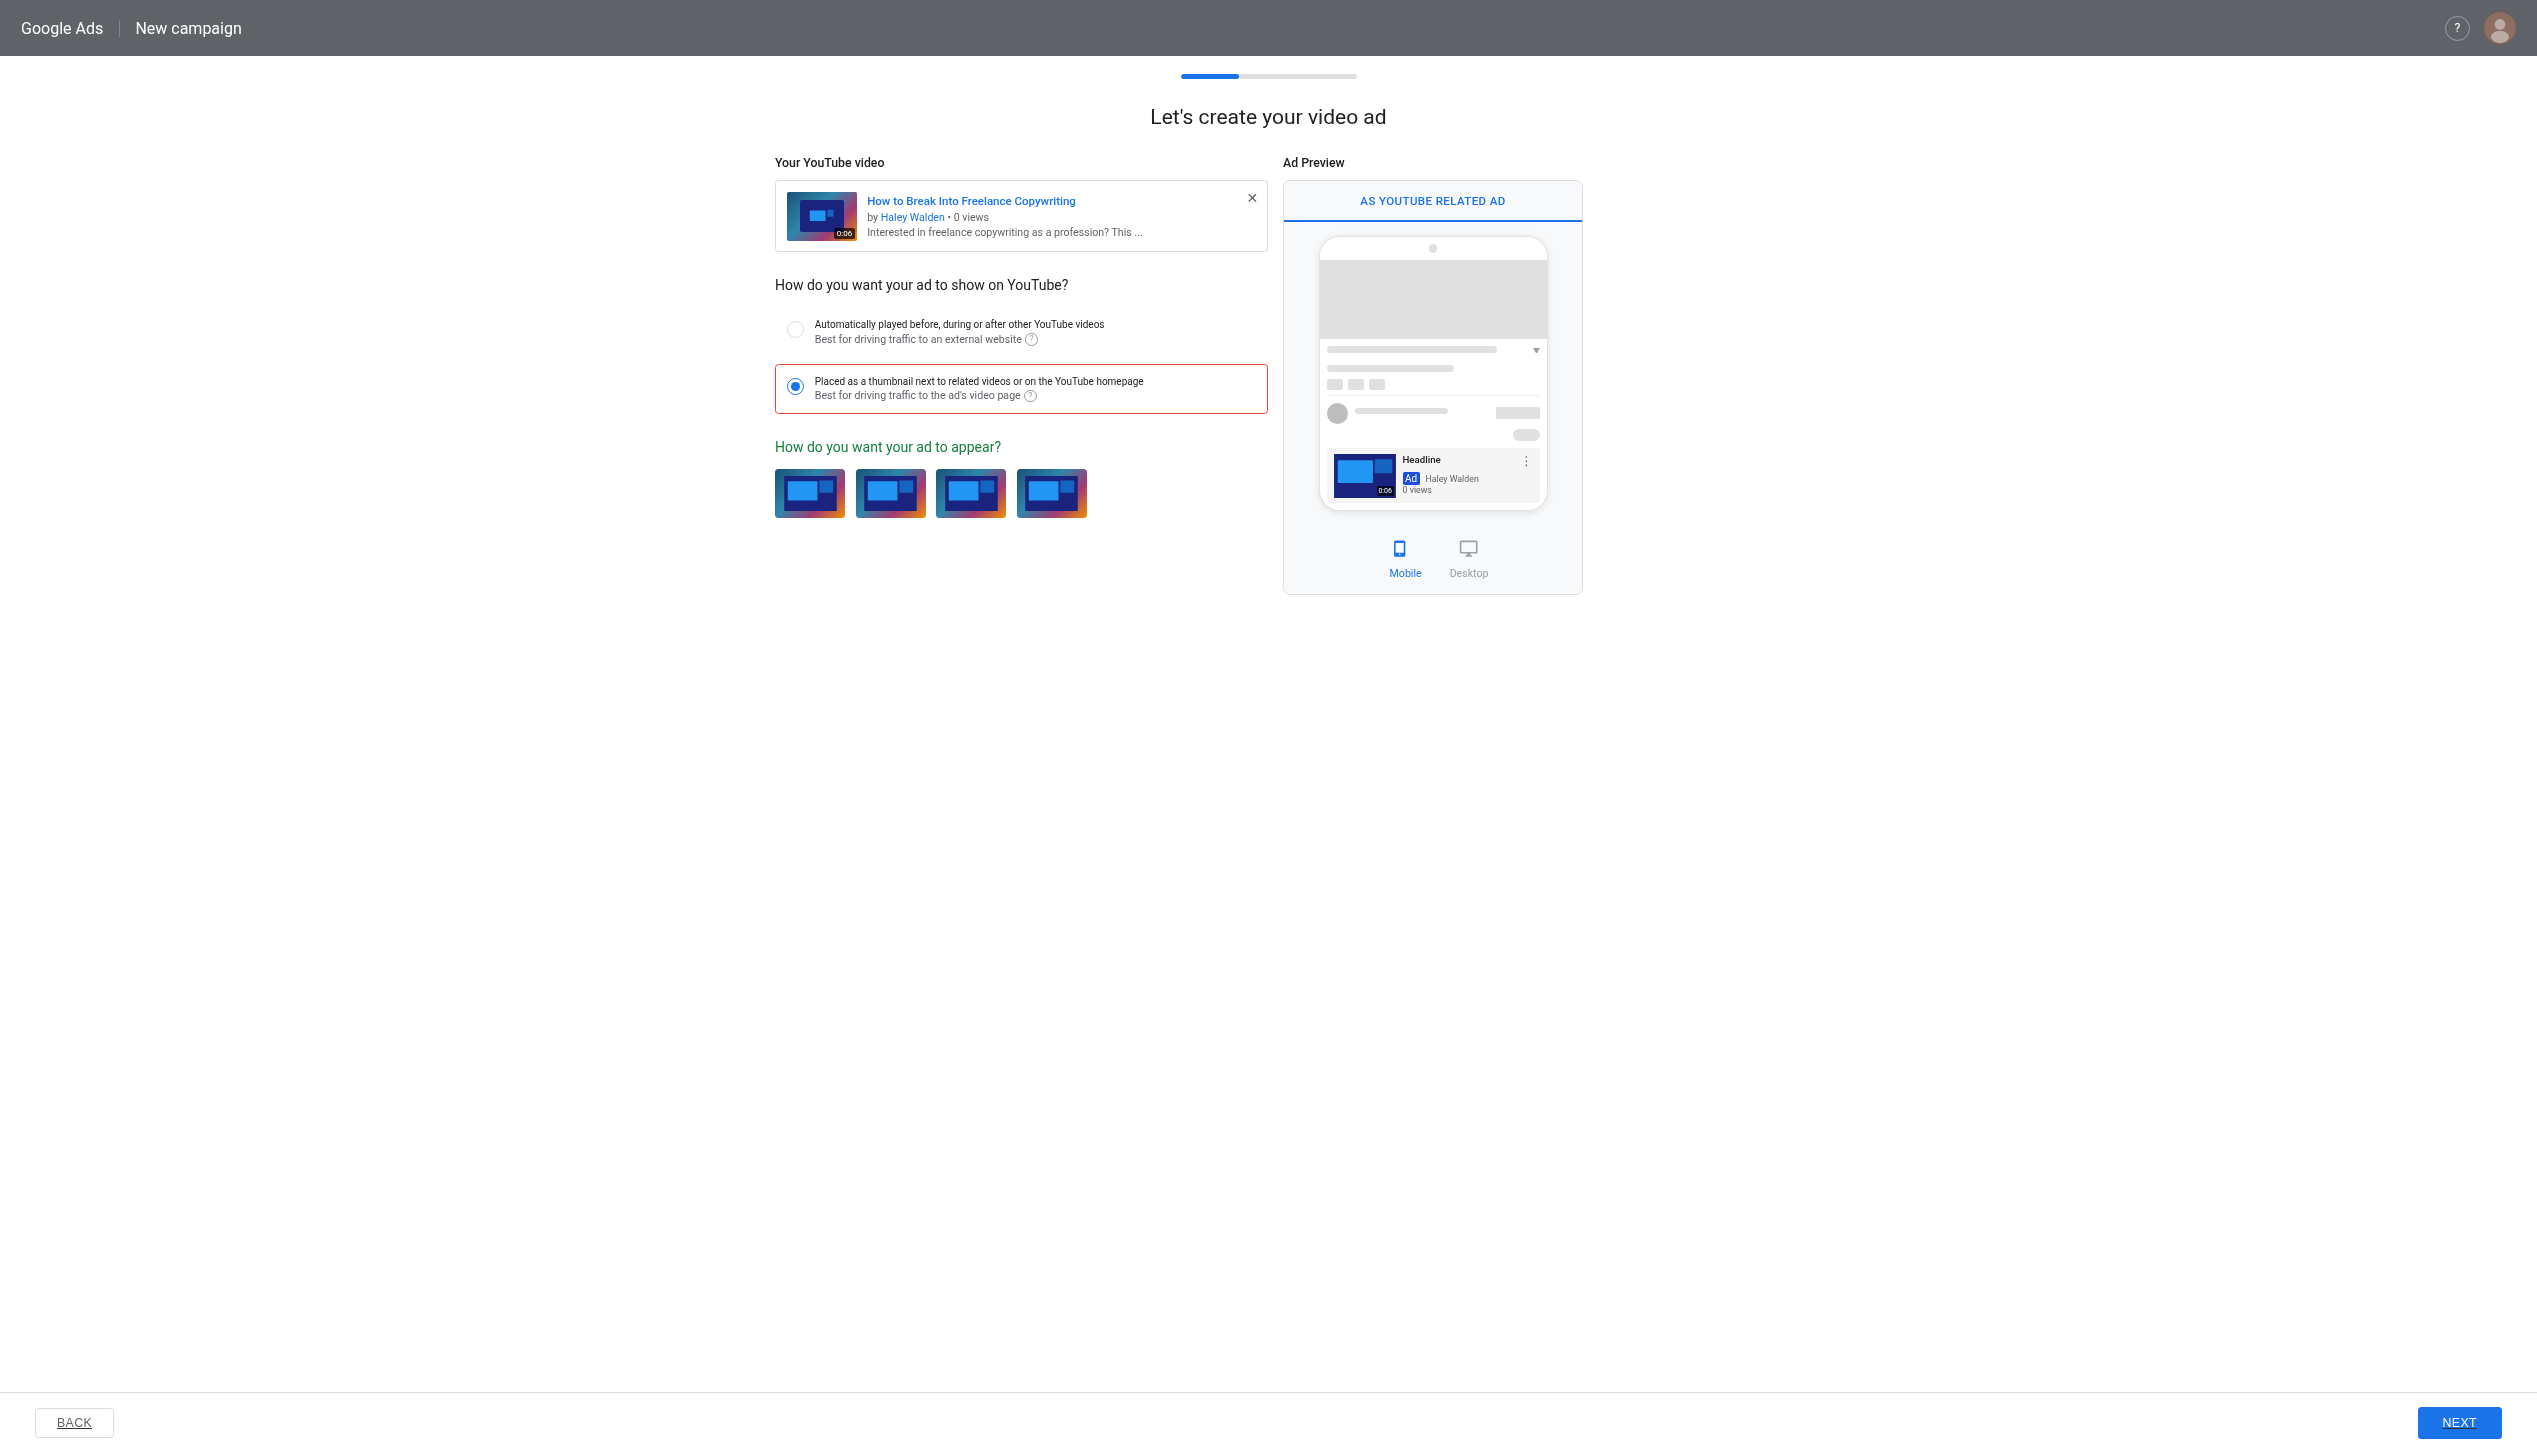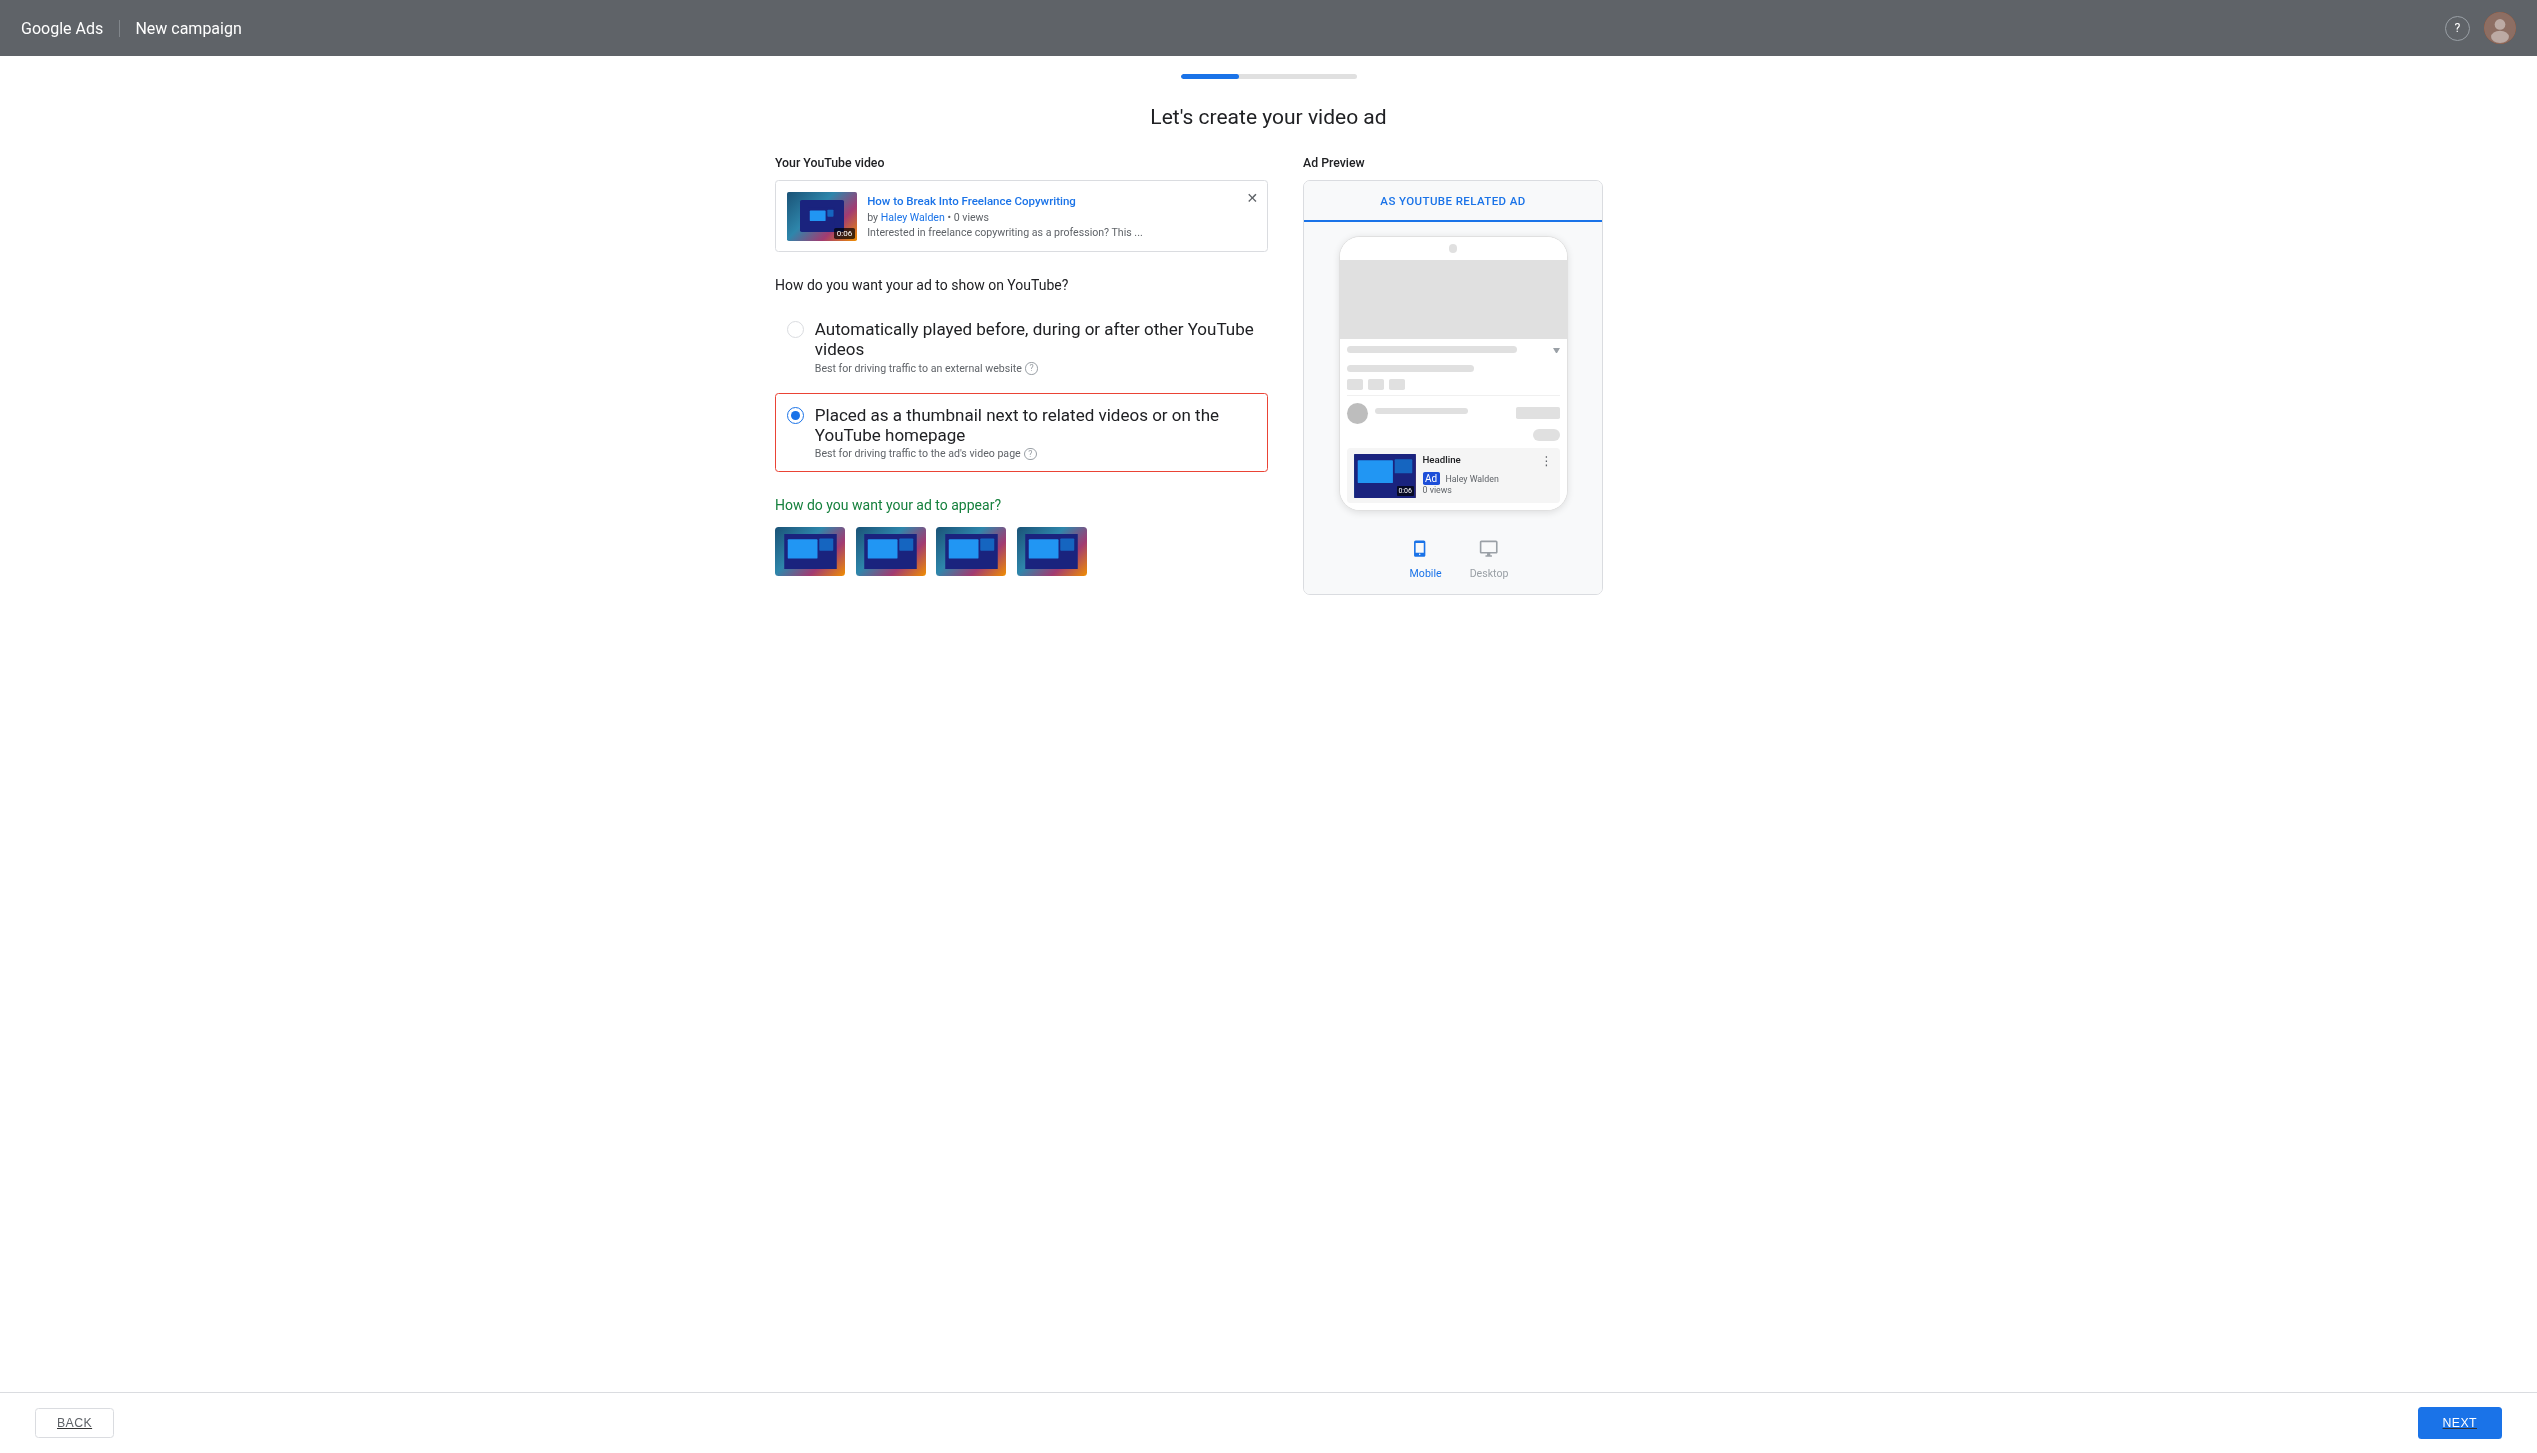--- a/index.html
+++ b/index.html
@@ -94,21 +94,21 @@
     .page-title {
       text-align: center;
       font-size: 21px;
       font-weight: 400;
       color: #202124;
       margin-bottom: 26.4px;
     }
 
     .content-layout {
       display: flex;
-      gap: 35px;
+      gap: 15px;
       align-items: flex-start;
     }
 
     .left-panel {
       flex: 1;
       max-width: 493px;
     }
 
     .right-panel {
       width: 300px;
@@ -252,21 +252,21 @@
       width: 8.8px;
       height: 8.8px;
       border-radius: 50%;
       background: #1a73e8;
     }
 
     .radio-text {
       flex: 1;
     }
     .radio-label {
-      font-size: 17px;
+      font-size: 10px;
       color: #202124;
       margin-bottom: 2.6px;
     }
     .radio-sublabel {
       font-size: 10.6px;
       color: #5f6368;
       display: flex;
       align-items: flex-end;
       gap: 3.5px;
     }

